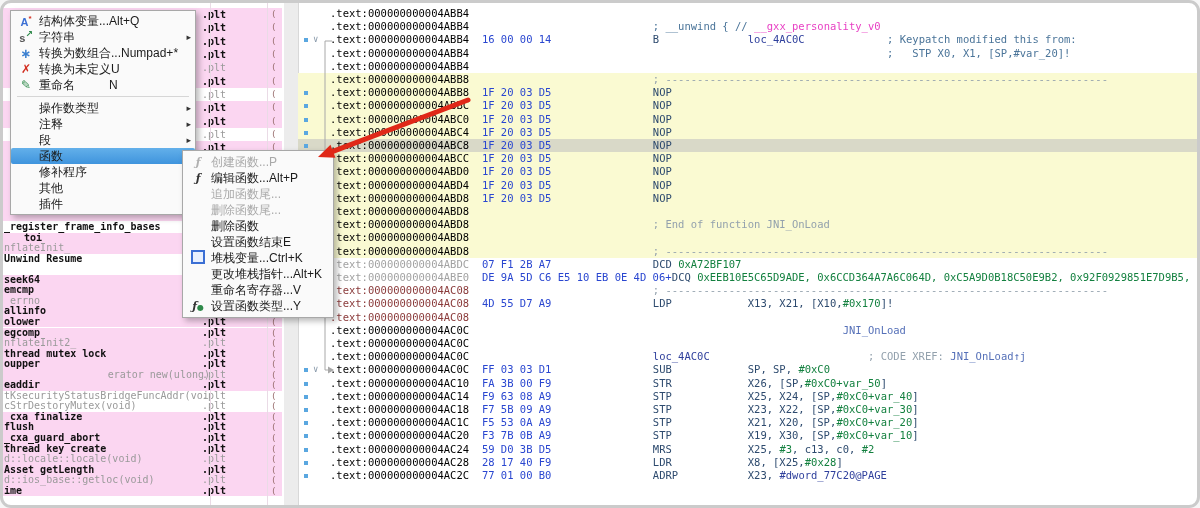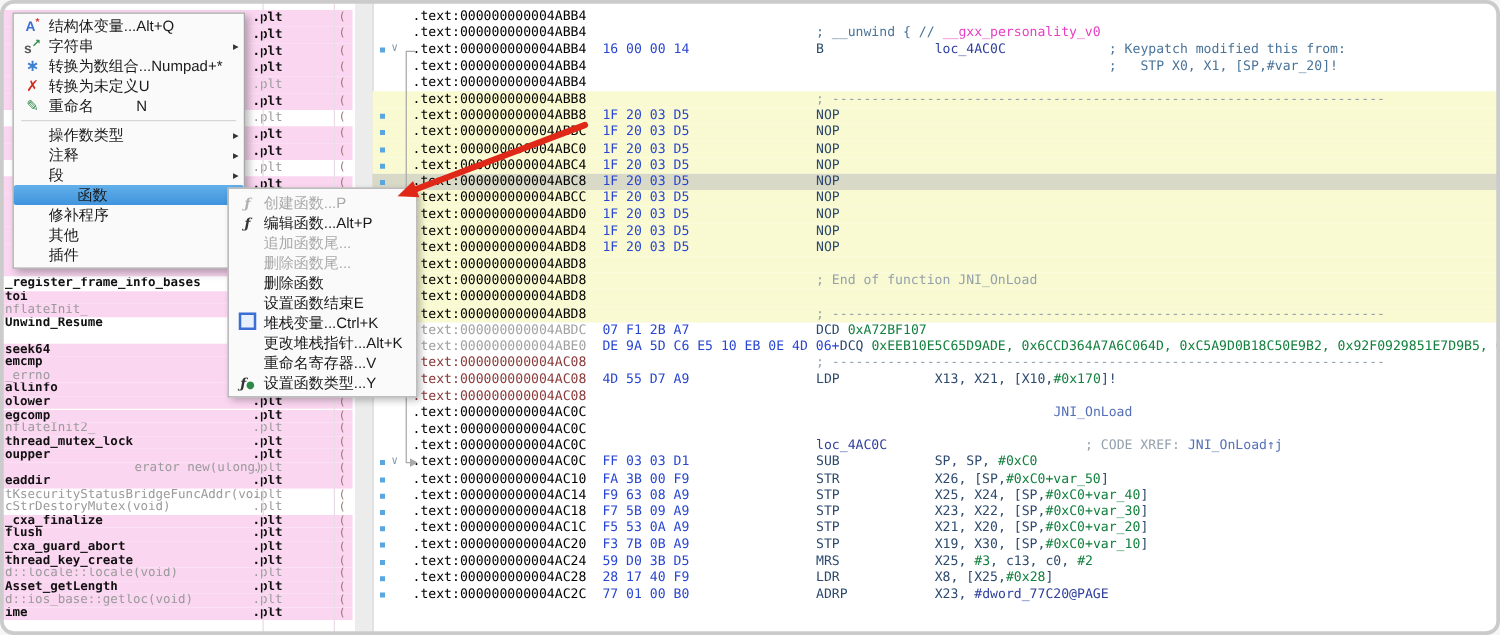--- a/index.html
+++ b/index.html
@@ -41,21 +41,21 @@
   
   .menu{position:absolute;background:#fafafa;border:1px solid #a8a8a8;
         box-shadow:3px 3px 6px rgba(0,0,0,.28);z-index:30;font-size:12px;color:#1a1a1a;}
   .mi{position:relative;display:flex;align-items:center;height:16px;padding:0 4px 0 2px;}
   .mi .ic{width:26px;text-align:center;flex:0 0 26px;font-size:11px;}
   .mi .lb{flex:1 1 auto;white-space:nowrap;}
   .mi .sc{width:72px;flex:0 0 72px;white-space:nowrap;}
   .mi .ar{width:10px;flex:0 0 10px;font-size:9px;color:#333;text-align:right;}
   .mi.dis{color:#a9a9a9;}
   .mi.dis .ar{color:#a9a9a9;}
-  .mi.sel{background:linear-gradient(#63b0ea,#3f94dd);border-radius:2px;gap:23px;}
+  .mi.sel{background:linear-gradient(#63b0ea,#3f94dd);border-radius:2px;}
   .msep{height:1px;background:#d6d6d6;margin:3px 6px;}
   #submenu .mi{height:16px;}
   .ic-struct{color:#3b6fd4;font-weight:bold;}
   .ic-struct i{color:#d22c1e;font-style:normal;font-size:8px;vertical-align:super;}
   .ic-str{color:#555;font-weight:bold;}
   .ic-str i{color:#2f8a4a;font-style:normal;font-size:9px;vertical-align:super;}
   .ic-arr{color:#3a7fd0;font-weight:bold;font-size:13px;}
   .ic-x{color:#d22c1e;font-weight:bold;font-size:12px;}
   .ic-pen{color:#2f8a4a;font-size:12px;}
   .ic-f{font-family:"DejaVu Serif","Liberation Serif",serif;font-style:italic;font-weight:bold;color:#333;}
@@ -137,21 +137,21 @@
         <div class="frow p" style="top: 206.1px; height: 13.34px;">
           <span class="fseg" style="line-height: 13.34px;">.plt</span>
           <span class="fpar" style="line-height: 13.34px;">(</span>
         </div>
         <div class="frow w" style="top: 220px; height: 10.55px;">
           <span class="fname" style="line-height: 10.55px;">_register_frame_info_bases</span>
           <span class="fseg" style="line-height: 10.55px;">.plt</span>
           <span class="fpar" style="line-height: 10.55px;">(</span>
         </div>
         <div class="frow p" style="top: 230.55px; height: 10.55px;">
-          <span class="fname" style="line-height: 10.55px;">toi</span>
+          <span class="fname" style="line-height: 10.55px; padding-left: 20px;">toi</span>
           <span class="fseg" style="line-height: 10.55px;">.plt</span>
           <span class="fpar" style="line-height: 10.55px;">(</span>
         </div>
         <div class="frow p dim" style="top: 241.1px; height: 10.55px;">
           <span class="fname" style="line-height: 10.55px;">nflateInit_</span>
           <span class="fseg" style="line-height: 10.55px;">.plt</span>
           <span class="fpar" style="line-height: 10.55px;">(</span>
         </div>
         <div class="frow w" style="top: 251.65px; height: 10.55px;">
           <span class="fname" style="line-height: 10.55px;">Unwind_Resume</span>

